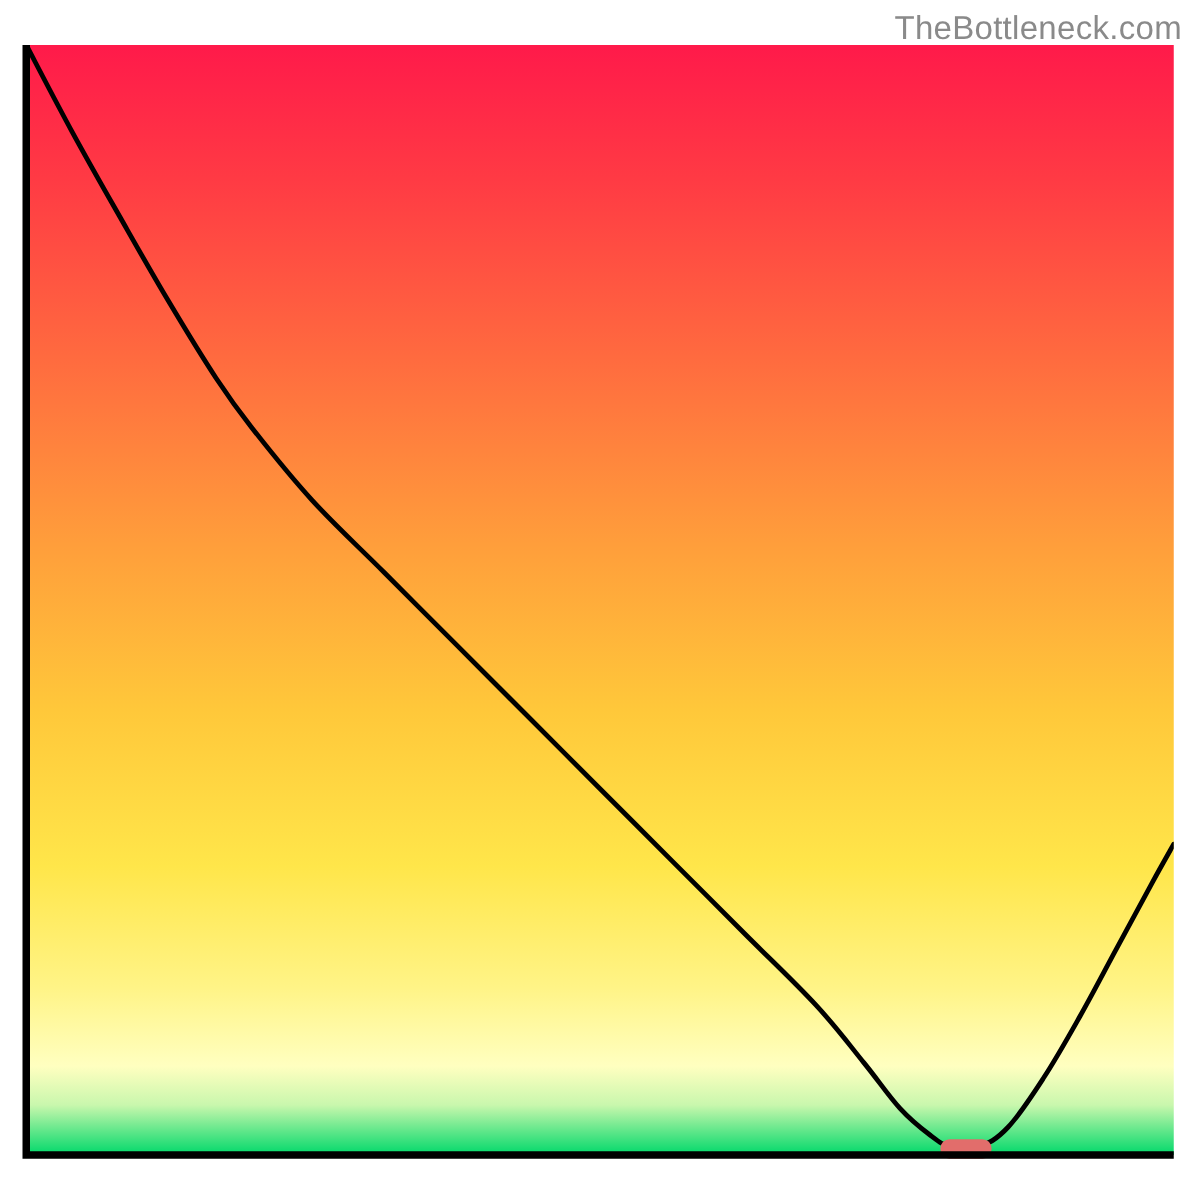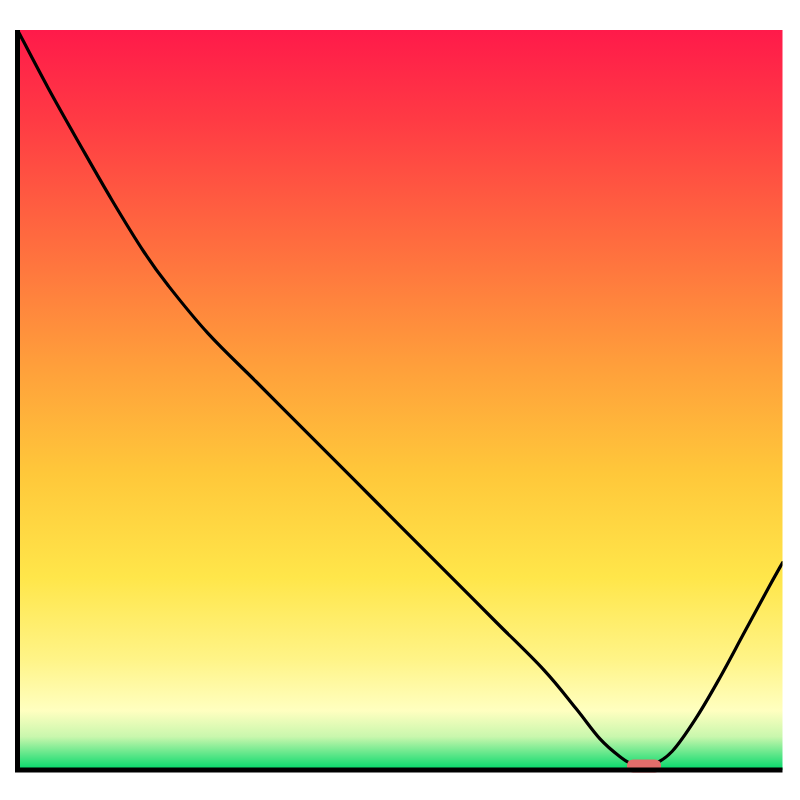--- a/index.html
+++ b/index.html
@@ -24,20 +24,21 @@
     z-index: 5;
   }
   svg {
     display: block;
   }
 </style>
 </head>
 <body>
 
 <div class="chart-container">
+  <div class="watermark">TheBottleneck.com</div>
 
   <svg width="800" height="800" viewBox="0 0 800 800">
     <defs>
       <linearGradient id="bg-grad" x1="0" y1="0" x2="0" y2="1">
         <stop offset="0%" stop-color="#ff1a4a"></stop>
         <stop offset="12%" stop-color="#ff3a44"></stop>
         <stop offset="28%" stop-color="#ff6a3f"></stop>
         <stop offset="45%" stop-color="#ff9e3b"></stop>
         <stop offset="60%" stop-color="#ffc83a"></stop>
         <stop offset="74%" stop-color="#ffe64a"></stop>

